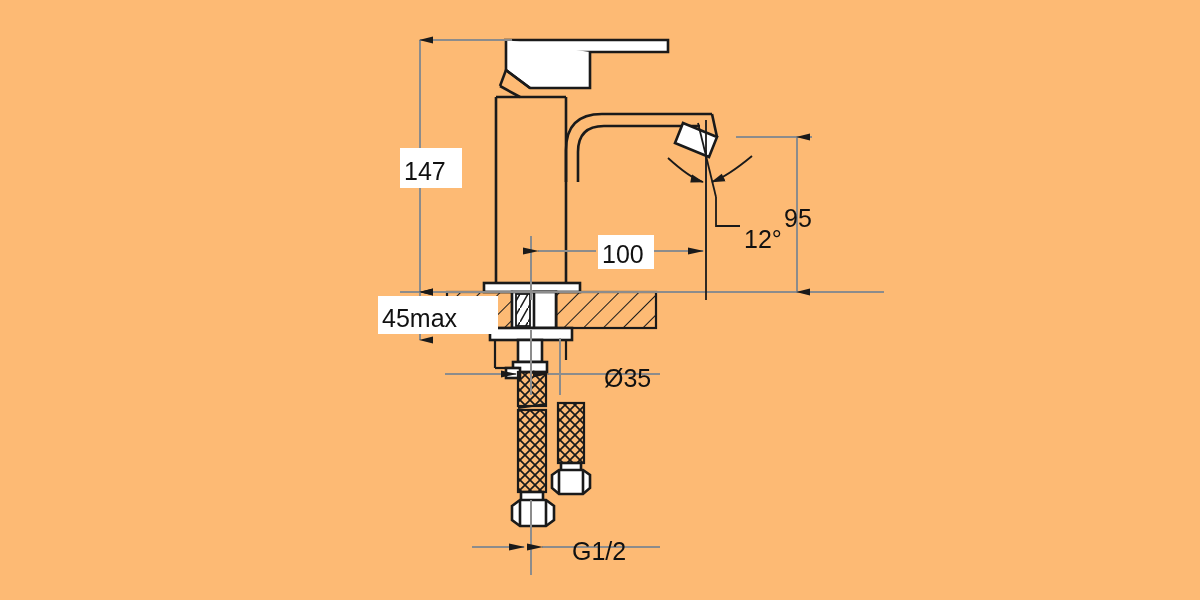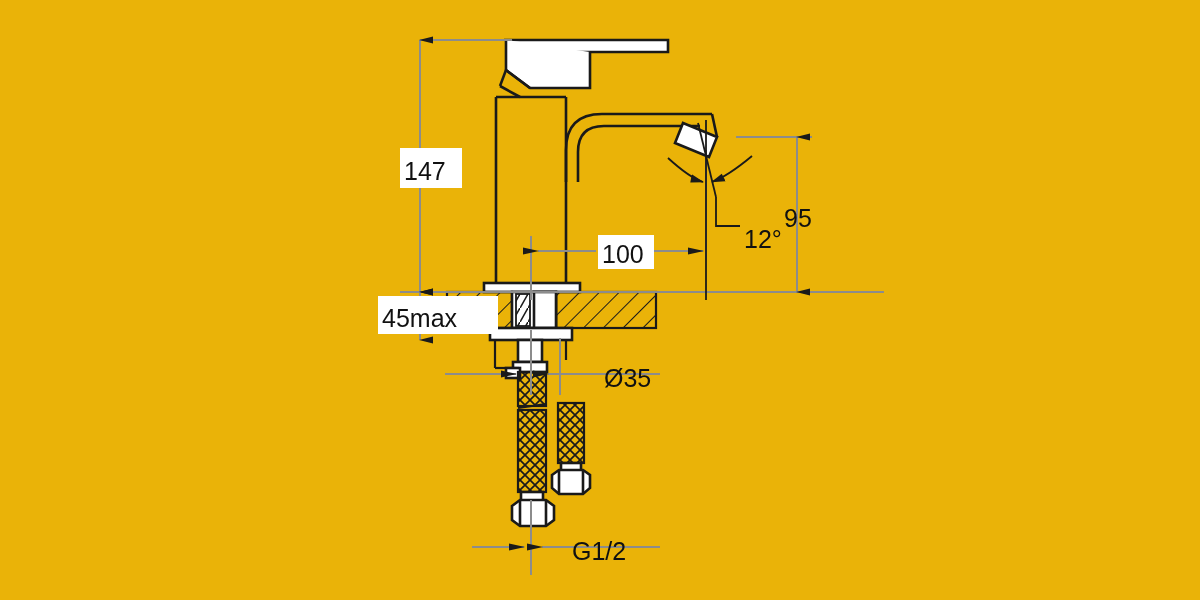--- a/index.html
+++ b/index.html
@@ -7,21 +7,21 @@
     padding: 0;
     background: #ffffff;
   }
   body {
     font-family: "Liberation Sans", sans-serif;
   }
   #sheet {
     position: relative;
     width: 1200px;
     height: 600px;
-    background: #eab308;
+    background: #fdba74;
     overflow: hidden;
   }
   #drawing {
     position: absolute;
     left: 0;
     top: 0;
   }
   .dimtext {
     font-family: "Liberation Sans", sans-serif;
     font-size: 25px;

